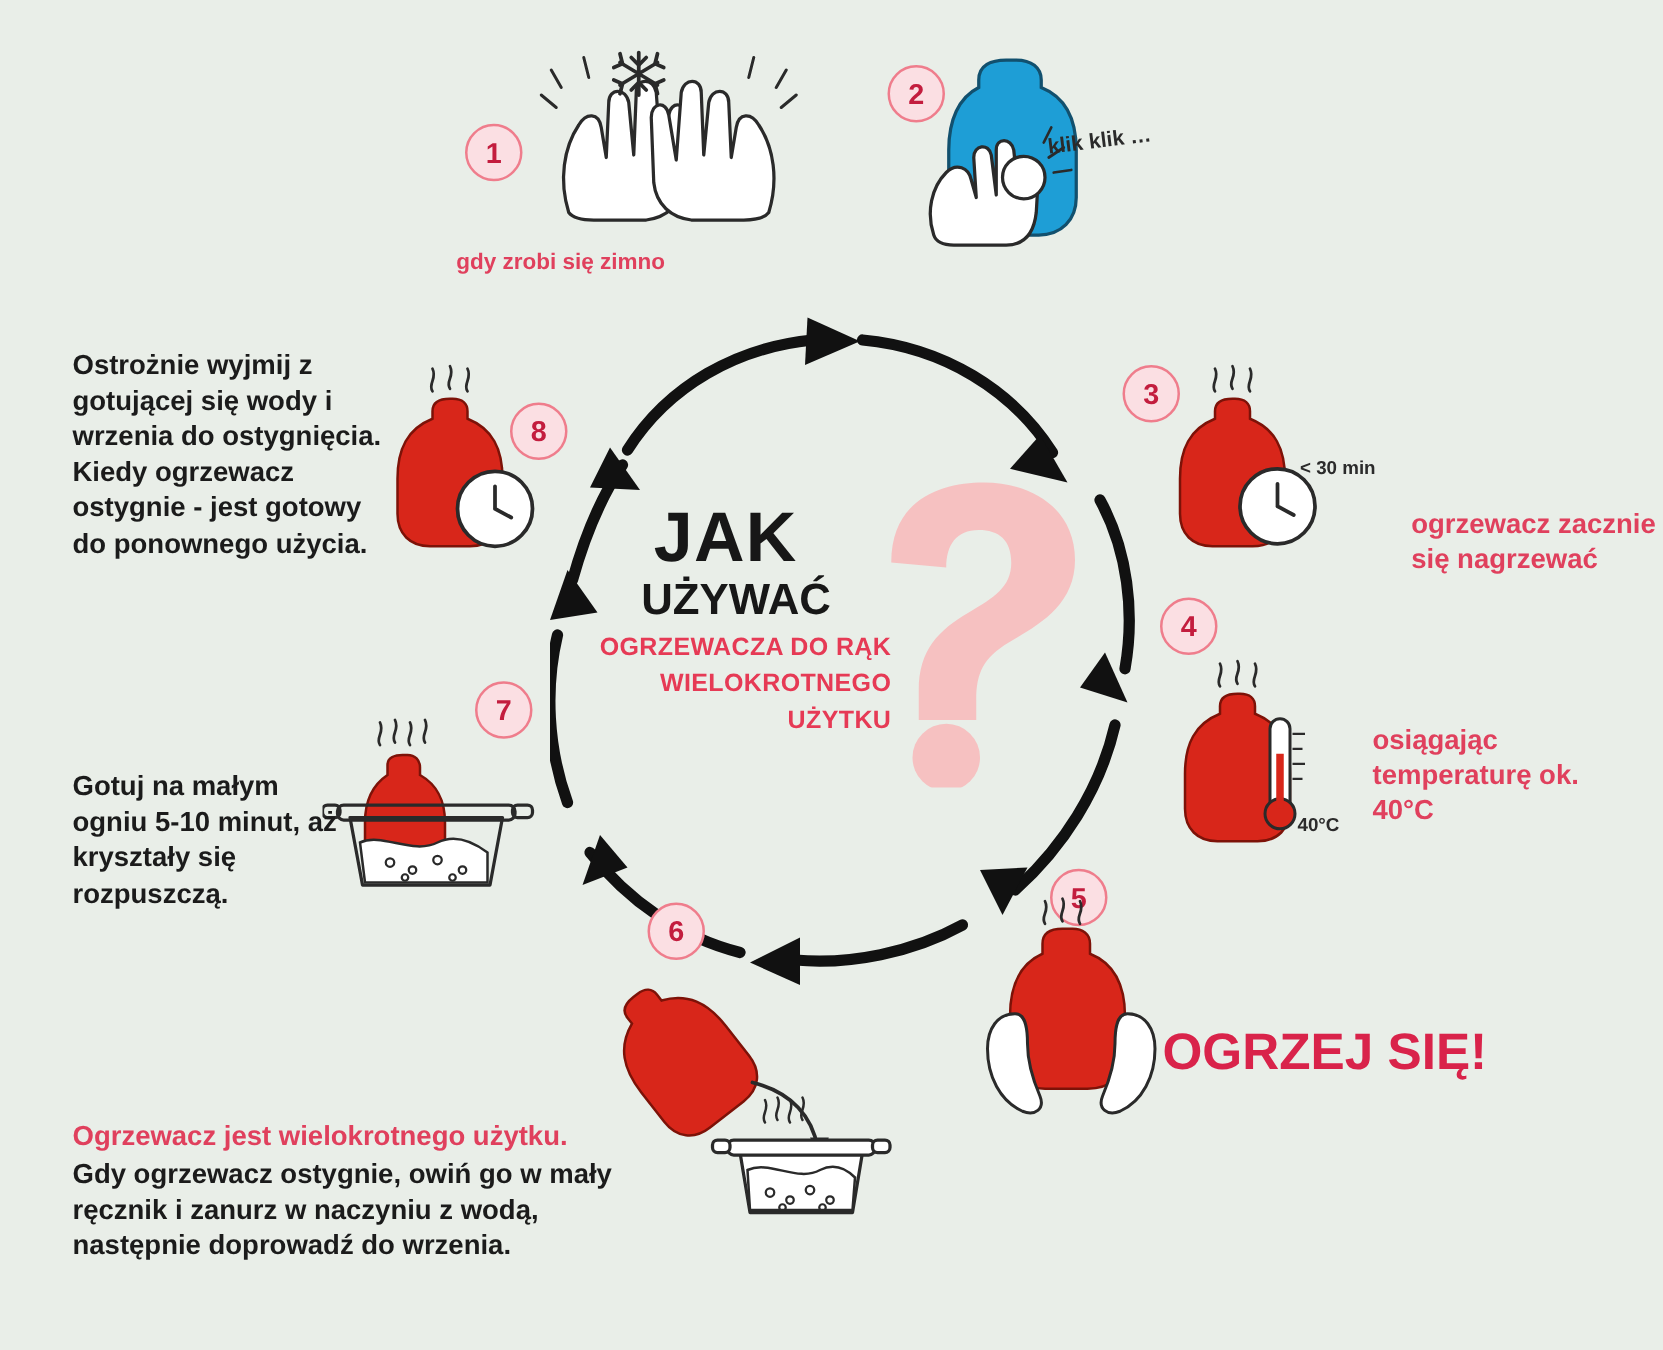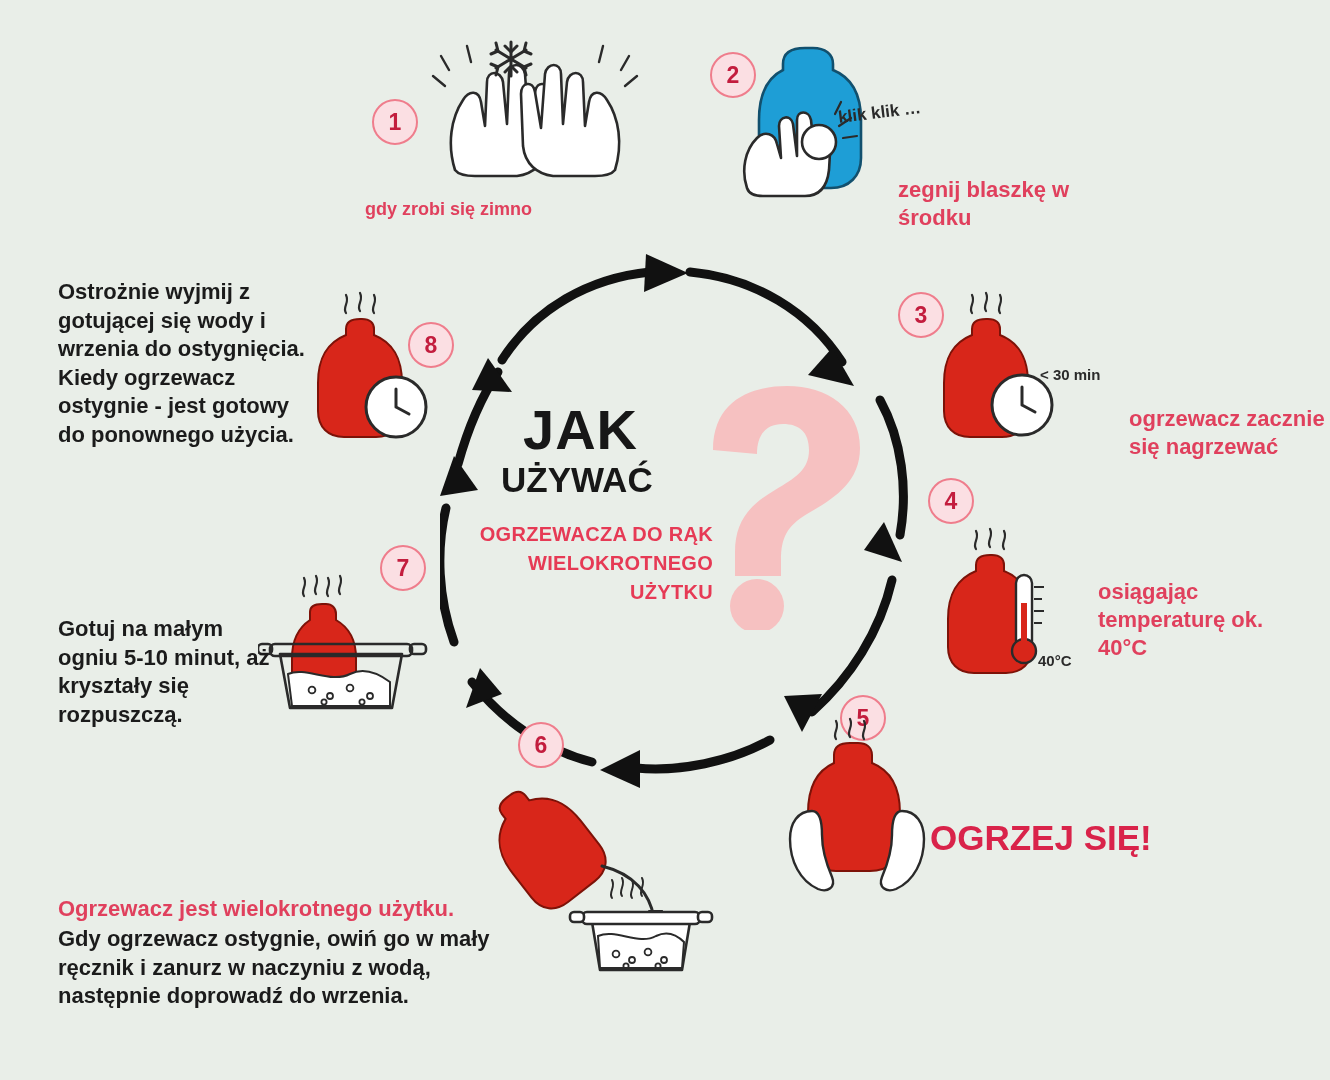--- a/index.html
+++ b/index.html
@@ -67,38 +67,37 @@
     position: absolute;
     left: 68px;
     top: 17px;
     font-size: 56px;
     font-weight: bold;
     letter-spacing: 1px;
     color: #171717;
   }
   .hub .uzywac {
     position: absolute;
-    left: 46px;
+    left: 58px;
     top: 80px;
     font-size: 35px;
     font-weight: bold;
     color: #171717;
   }
   .hub .sub {
     position: absolute;
     left: 10px;
     top: 124px;
     width: 248px;
     text-align: right;
     font-size: 20px;
     font-weight: bold;
     color: #e63a55;
     line-height: 1.45;
     letter-spacing: .3px;
-    margin-top: 16px;
   }
   .qmark {
     position: absolute;
     left: 240px;
     top: 0px;
     width: 175px;
     height: 250px;
   }
 
   .klik {
@@ -185,21 +184,20 @@
     <path d="M48 26 C48 14 58 10 70 10 L78 10 C90 10 98 16 98 26 L98 32 C118 40 126 58 126 82 L126 120 C126 138 114 150 96 150 L54 150 C36 150 24 138 24 120 L24 82 C24 58 32 40 48 32 Z" fill="#1e9ed6" stroke="#12506e" stroke-width="2.6"></path>
     <g fill="#fff" stroke="#2a2a2a" stroke-width="2.6" stroke-linejoin="round">
       <path d="M12 150 C6 132 10 112 22 100 C30 92 40 96 42 106 L46 120 L44 88 C44 78 56 76 58 86 L62 118 L62 82 C62 72 74 72 76 82 L80 120 L84 96 C86 86 96 88 96 98 L94 132 C92 150 84 158 70 158 L28 158 C20 158 14 156 12 150Z"></path>
       <circle cx="84" cy="104" r="17" fill="#fff"></circle>
     </g>
     <g stroke="#2a2a2a" stroke-width="2.2" fill="none" stroke-linecap="round">
       <path d="M104 88 L116 80 M108 100 L122 98 M100 76 L106 64"></path>
     </g>
   </svg>
   <div class="klik" style="left:838px; top:103px;">klik klik …</div>
-  <div class="txt-pink abs" style="left:898px; top:176px; width:230px; font-size:22px;">zegnij blaszkę w środku</div>
 
   <div class="badge" style="left:898px; top:292px;">3</div>
   <svg class="abs" style="left:938px; top:285px; width:140px; height:160px;" viewBox="0 0 140 160">
     <g stroke="#2a2a2a" stroke-width="2.2" fill="none" stroke-linecap="round">
       <path d="M34 28 C30 22 38 18 34 10 M48 26 C44 20 52 16 48 8 M62 28 C58 22 66 18 62 10"></path>
     </g>
     <path d="M34 44 C34 36 40 34 48 34 L50 34 C58 34 62 38 62 44 L62 50 C82 58 90 74 90 98 L90 126 C90 142 80 152 64 152 L32 152 C16 152 6 142 6 126 L6 98 C6 74 14 58 34 50 Z" fill="#d8261a" stroke="#7d1208" stroke-width="2"></path>
     <circle cx="84" cy="120" r="30" fill="#fff" stroke="#2a2a2a" stroke-width="3"></circle>
     <g stroke="#2a2a2a" stroke-width="3" stroke-linecap="round">
       <path d="M84 120 L84 102 M84 120 L97 127"></path>
@@ -230,21 +228,21 @@
   <svg class="abs" style="left:778px; top:715px; width:160px; height:180px;" viewBox="0 0 160 180">
     <g stroke="#2a2a2a" stroke-width="2.2" fill="none" stroke-linecap="round">
       <path d="M58 24 C54 18 62 14 58 6 M72 22 C68 16 76 12 72 4 M86 24 C82 18 90 14 86 6"></path>
     </g>
     <path d="M56 40 C56 30 64 28 72 28 L80 28 C88 28 94 32 94 40 L94 48 C114 56 122 74 122 98 L122 128 C122 146 110 156 92 156 L58 156 C40 156 30 146 30 128 L30 98 C30 74 38 56 56 48 Z" fill="#d8261a" stroke="#7d1208" stroke-width="2"></path>
     <g fill="#fff" stroke="#2a2a2a" stroke-width="2.4" stroke-linejoin="round">
       <path d="M34 96 C20 96 12 108 12 124 C12 146 22 166 40 174 C50 178 58 172 54 162 C48 148 44 134 44 120 C44 106 42 96 34 96Z"></path>
       <path d="M124 96 C138 96 146 108 146 124 C146 146 136 166 118 174 C108 178 100 172 104 162 C110 148 114 134 114 120 C114 106 116 96 124 96Z"></path>
     </g>
   </svg>
-  <div class="txt-crimson abs" style="left:930px; top:818px; font-size:35px;">OGRZEJ SIĘ!</div>
+  <div class="txt-crimson abs" style="left:930px; top:818px; font-size:41px;">OGRZEJ SIĘ!</div>
 
   <div class="badge" style="left:518px; top:722px;">6</div>
   <svg class="abs" style="left:470px; top:770px; width:250px; height:210px;" viewBox="0 0 250 210">
     <g transform="rotate(-38 80 70)">
       <path d="M58 20 C58 12 64 10 72 10 L76 10 C84 10 88 14 88 20 L88 26 C108 34 116 50 116 74 L116 104 C116 120 106 130 90 130 L56 130 C40 130 30 120 30 104 L30 74 C30 50 38 34 58 26 Z" fill="#d8261a" stroke="#7d1208" stroke-width="2"></path>
     </g>
     <g fill="none" stroke="#2a2a2a" stroke-width="3" stroke-linecap="round">
       <path d="M132 96 C164 104 180 124 184 148"></path>
       <polygon points="178,140 188,160 193,140" fill="#2a2a2a" stroke="none"></polygon>
     </g>

